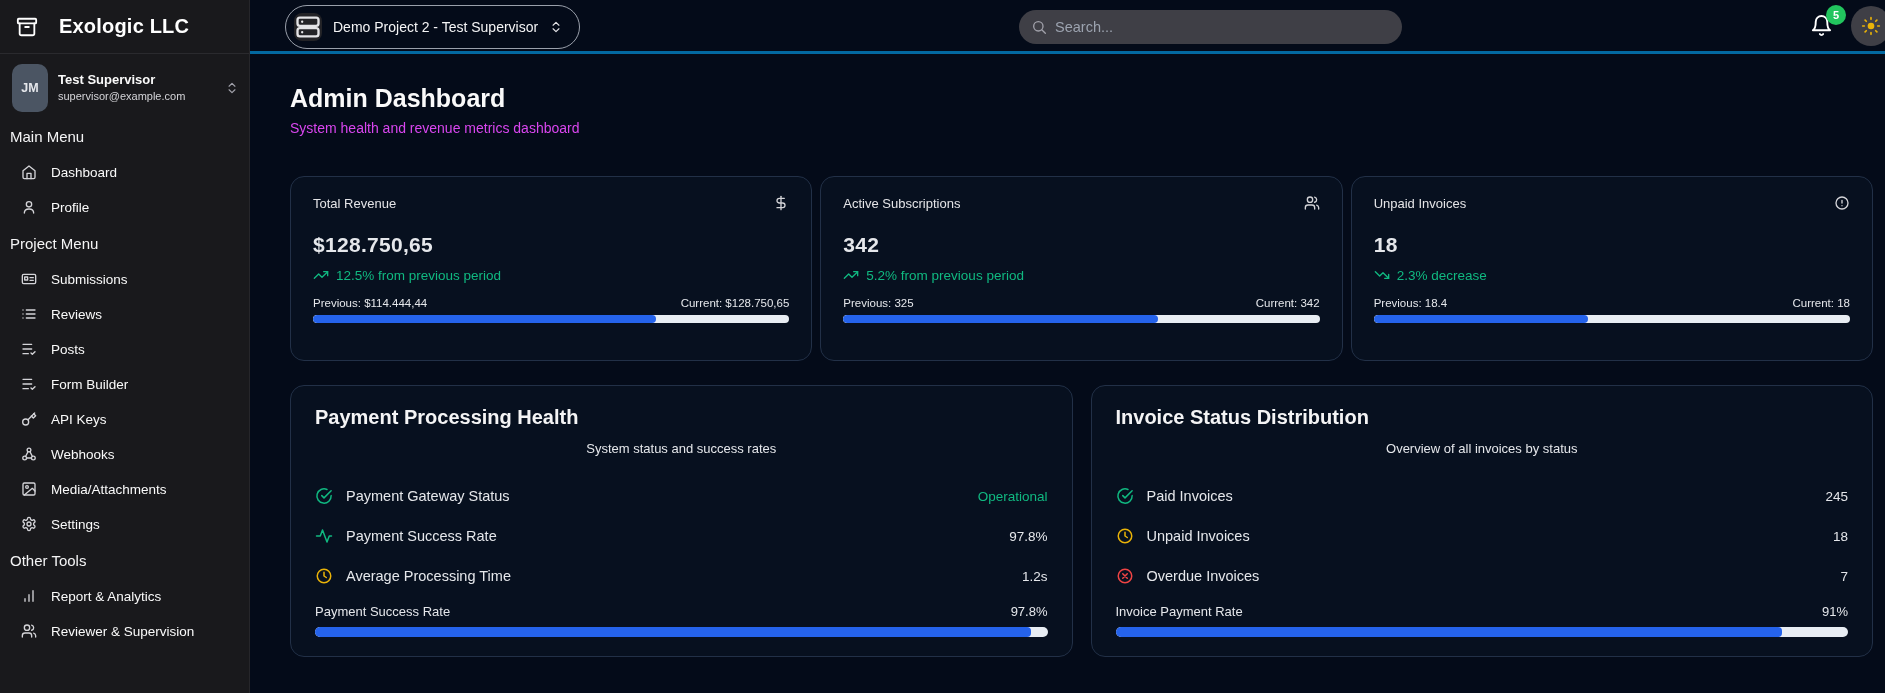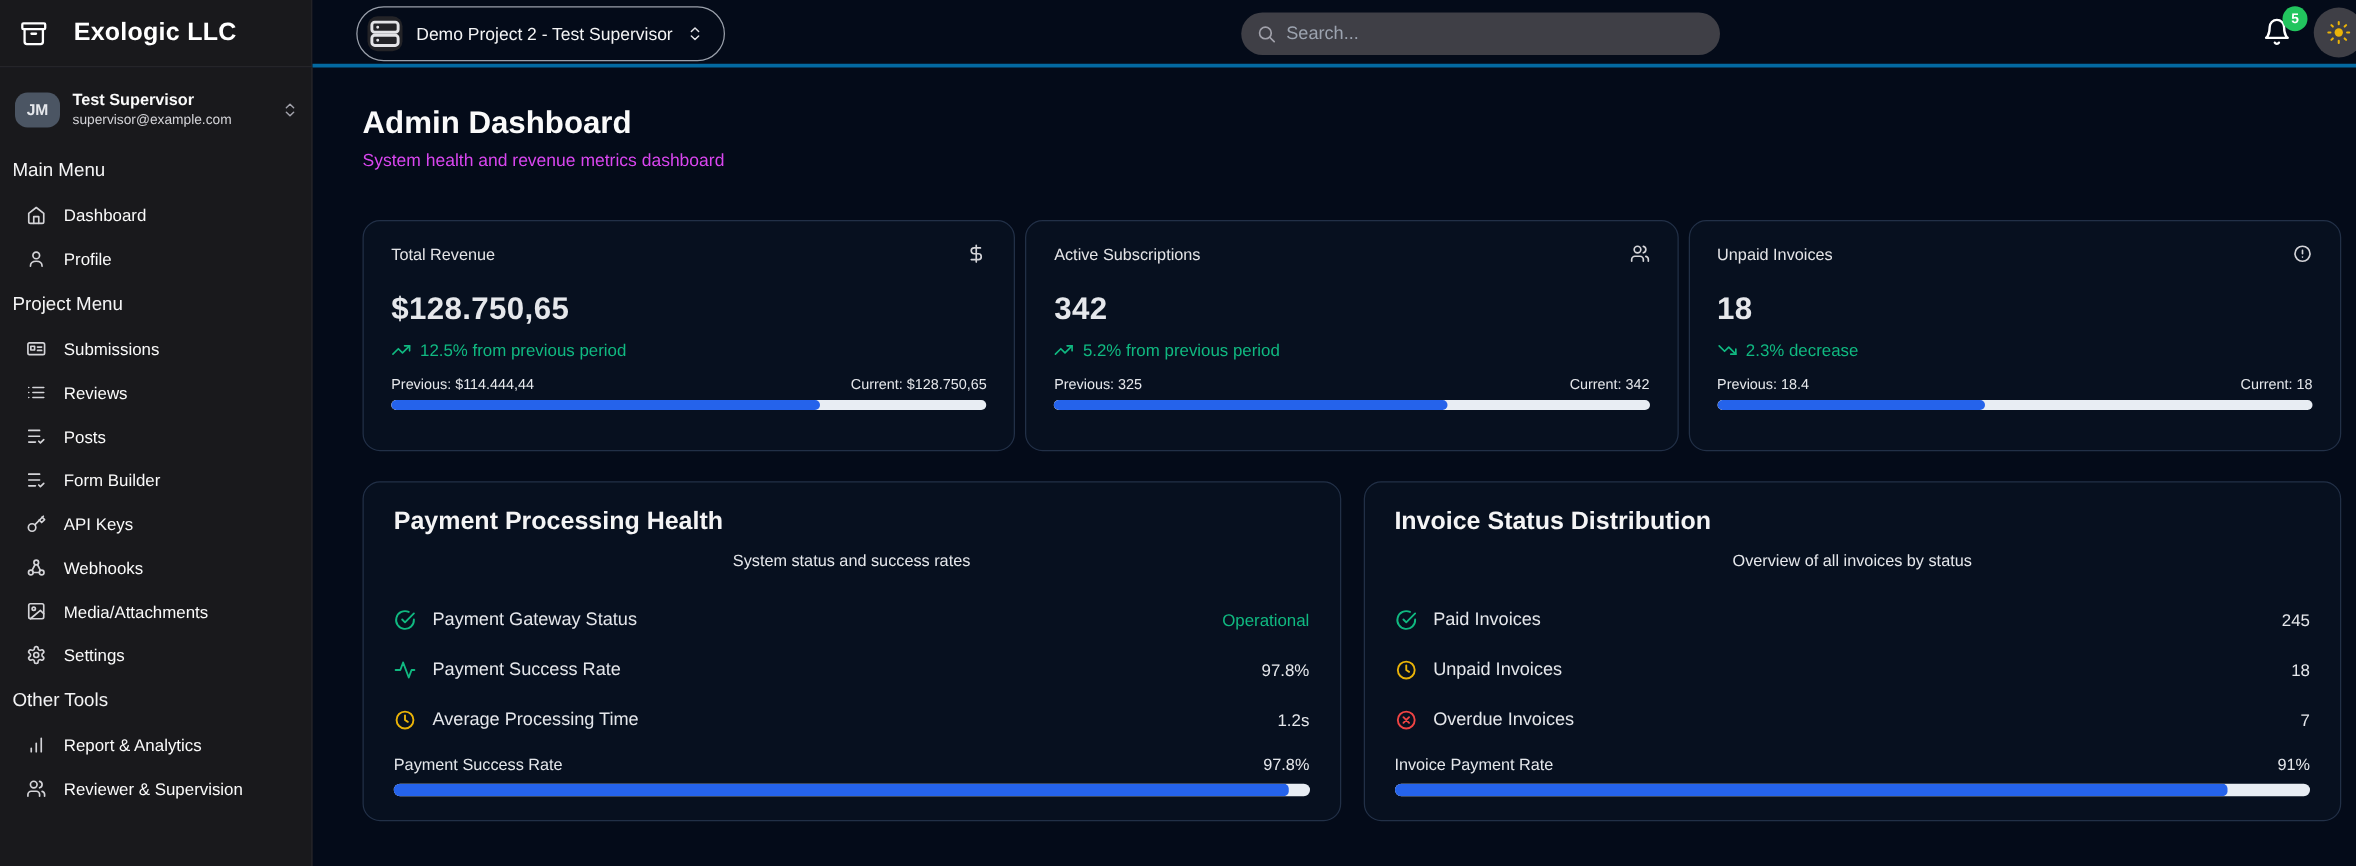--- a/index.html
+++ b/index.html
@@ -14,21 +14,21 @@
     background:#19191c; border-right:1px solid #26262a; border-bottom:1px solid #2a2a2e; }
   .logo-ic { width:22px; height:22px; color:#fff; }
   .brand { font-size:20px; font-weight:700; color:#fff; letter-spacing:.2px; }
   .topbar-main { flex:1; position:relative; background:#040b19; border-bottom:3px solid #0369a1; }
   .project-pill { position:absolute; left:35px; top:5px; height:44px; display:flex; align-items:center;
     gap:11px; padding:0 16px 0 8px; border:1px solid #9aa0ab; border-radius:22px; background:transparent;
     color:#f4f4f5; font-size:14px; font-family:inherit; cursor:pointer; }
   .pill-iconbox { width:28px; height:28px; border-radius:8px; background:#232327; display:flex;
     align-items:center; justify-content:center; color:#e4e4e7; }
   .chev { width:14px; height:14px; color:#e4e4e7; }
-  .search-wrap { position:absolute; left:743px; top:10px; width:383px; height:34px; }
+  .search-wrap { position:absolute; left:769px; top:10px; width:383px; height:34px; }
   .search-ic { position:absolute; left:12px; top:9px; width:16px; height:16px; color:#a1a1aa; }
   .search { width:100%; height:100%; border:none; outline:none; border-radius:17px; background:#3f3f46;
     color:#e4e4e7; font-size:14.5px; padding:0 14px 0 36px; font-family:inherit; }
   .search::placeholder { color:#9ca3af; }
   .topbar-right { position:absolute; right:-6px; top:0; height:100%; display:flex; align-items:center; gap:18px; }
   .bell-btn { position:relative; width:23px; height:23px; background:none; border:none; color:#fff;
     padding:0; cursor:pointer; }
   .badge { position:absolute; top:-9px; right:-13px; width:20px; height:20px; border-radius:50%;
     background:var(--badge); color:#fff; font-size:11px; font-weight:700; display:flex;
     align-items:center; justify-content:center; }
@@ -36,21 +36,21 @@
     display:flex; align-items:center; justify-content:center; color:var(--sun); }
   .sun-btn .icon { width:20px; height:20px; }
 
   
   .body { display:flex; height:639px; }
   .sidebar { width:250px; background:#19191c; border-right:1px solid #26262a; padding-top:12px; }
   .main { flex:1; padding:30px 12px 0 40px; }
 
   
   .user-block { display:flex; align-items:center; gap:10px; height:44px; margin:0 10px 8px 12px; cursor:pointer; }
-  .avatar { width:36px; height:28px; border-radius:10px; background:#4b5563; color:#e5e7eb; font-size:12.5px;
+  .avatar { width:36px; height:48px; border-radius:10px; background:#4b5563; color:#e5e7eb; font-size:12.5px;
     font-weight:700; display:flex; align-items:center; justify-content:center; }
   .user-meta { flex:1; line-height:1.3; }
   .user-name { font-size:13px; font-weight:700; color:#fafafa; }
   .user-email { font-size:11px; color:#d4d4d8; }
   .user-chev { width:14px; height:14px; color:#a1a1aa; }
   .nav-section { height:36px; display:flex; align-items:center; padding:0 10px; font-size:15px;
     font-weight:500; color:#f4f4f5; }
   .nav-item { height:34px; margin:1px 6px; display:flex; align-items:center; gap:14px; padding:0 10px 0 15px;
     border-radius:8px; color:#fafafa; font-size:13.5px; cursor:pointer; }
   .nav-item .icon { width:16px; height:16px; color:#d4d4d8; }
@@ -59,21 +59,21 @@
 
   
   .page-title { margin:0; font-size:25px; font-weight:700; color:#fafafa; }
   .page-sub { margin:7px 0 0; font-size:14px; color:#d946ef; }
 
   
   #stats-row { display:grid; grid-template-columns:repeat(3,1fr); gap:8px; margin-top:40px; }
   .stat-card { height:185px; background:#07101f; border:1px solid #223047; border-radius:14px; padding:18px 22px; }
   .stat-head { display:flex; justify-content:space-between; align-items:center; color:#e4e4e7; font-size:13px; }
   .stat-head .icon { width:16px; height:16px; color:#d4d4d8; }
-  .stat-value { margin-top:22px; font-size:25px; font-weight:700; color:#e5e7eb; letter-spacing:.3px; }
+  .stat-value { margin-top:22px; font-size:21px; font-weight:700; color:#e5e7eb; letter-spacing:.3px; }
   .stat-change { margin-top:10px; display:flex; align-items:center; gap:7px; color:var(--green); font-size:13.5px; }
   .stat-change .icon { width:16px; height:16px; }
   .stat-foot { margin-top:14px; display:flex; justify-content:space-between; font-size:11.5px; color:#e5e7eb; }
   .bar { height:8px; border-radius:4px; background:var(--track); margin-top:6px; overflow:hidden; }
   .bar > .fill { height:100%; background:var(--accent); border-radius:4px; }
 
   
   #panels-row { display:grid; grid-template-columns:1fr 1fr; gap:18px; margin-top:24px; }
   .panel { height:272px; background:#07101f; border:1px solid #223047; border-radius:14px; padding:20px 24px; }
   .panel-title { font-size:20px; font-weight:700; color:#f4f4f5; }

